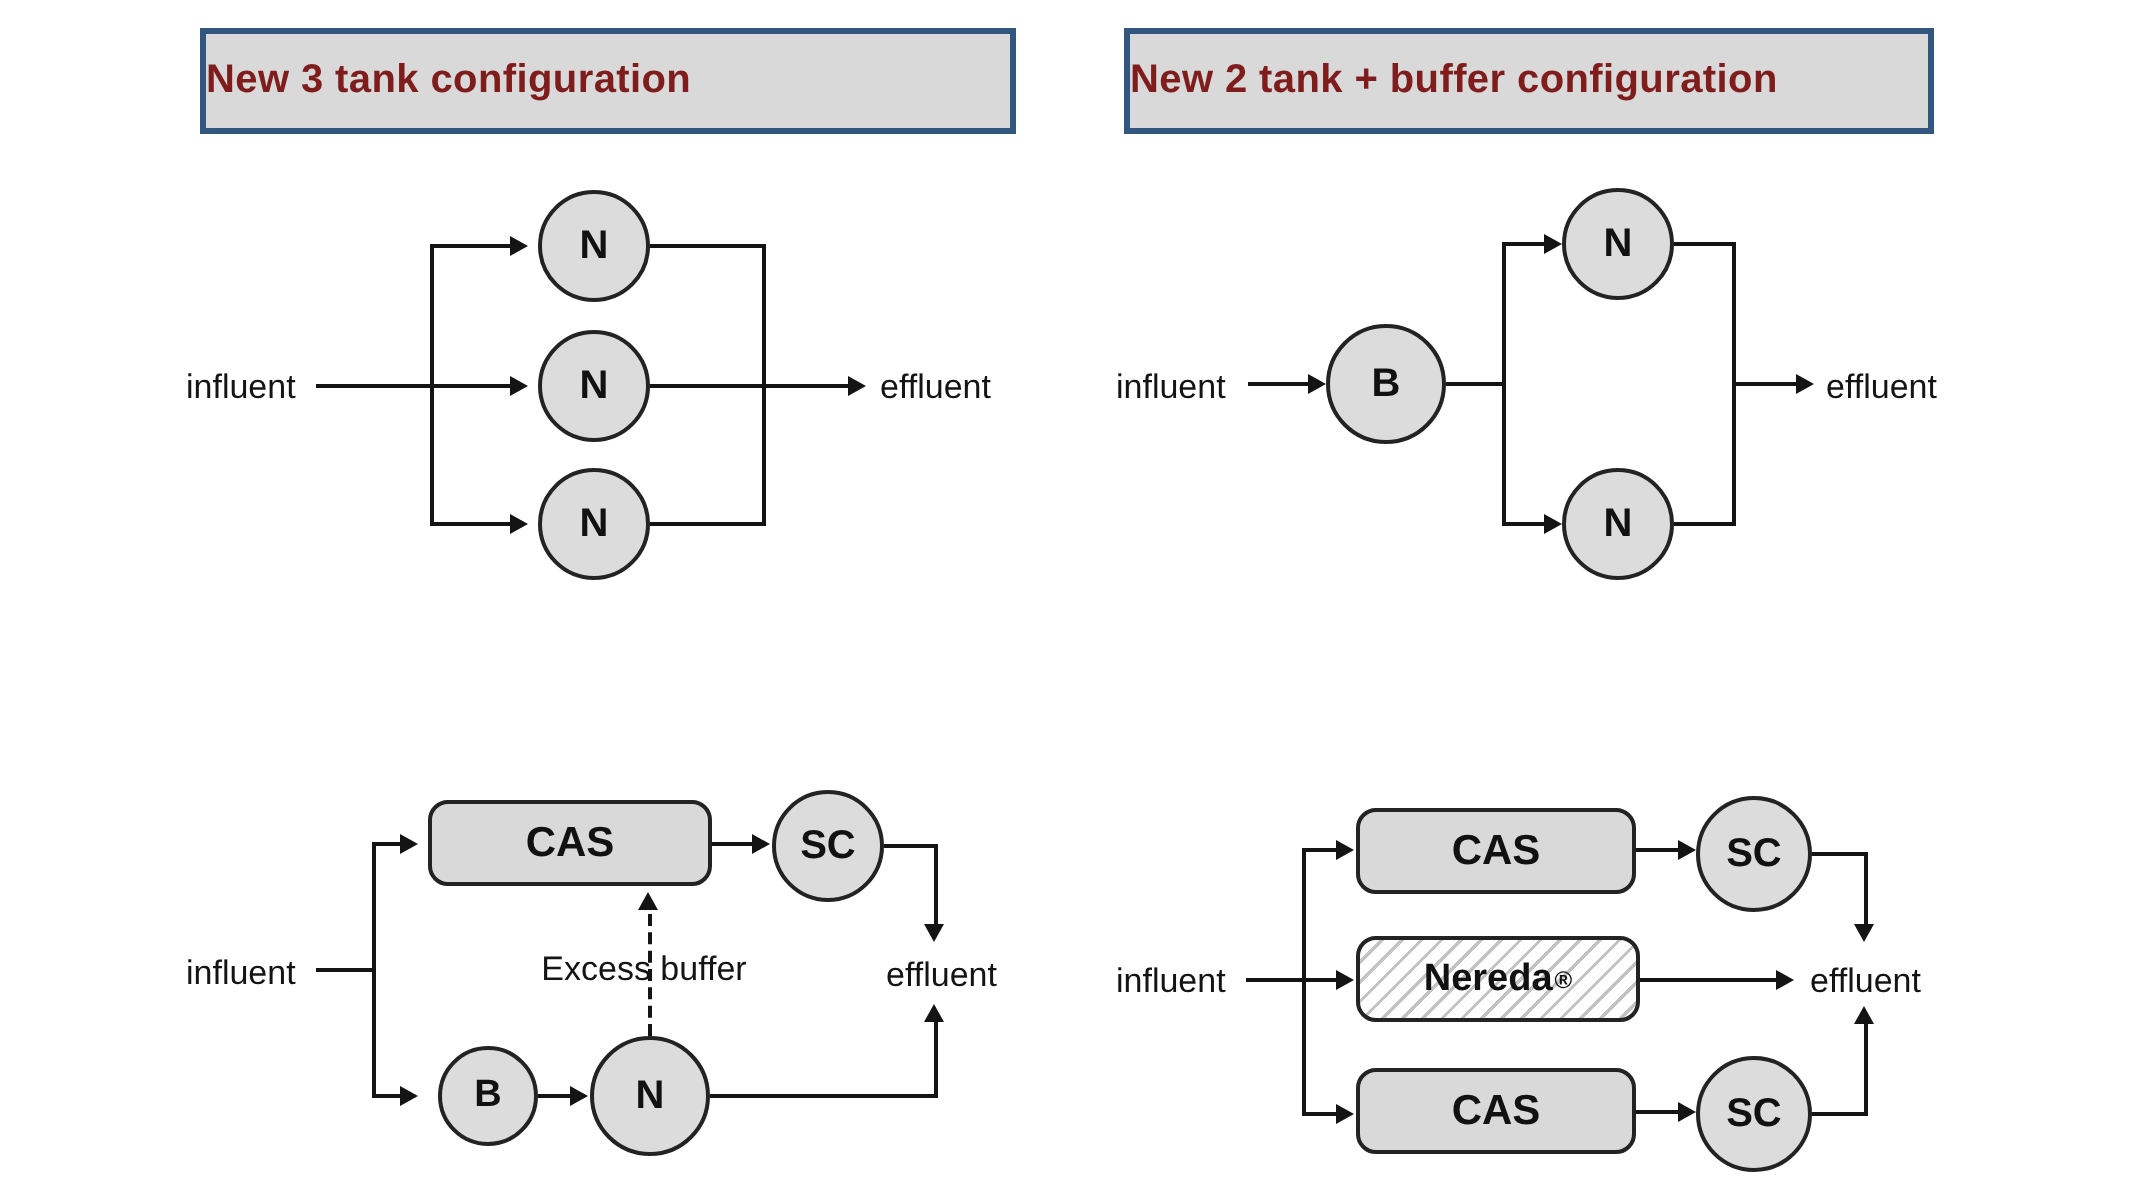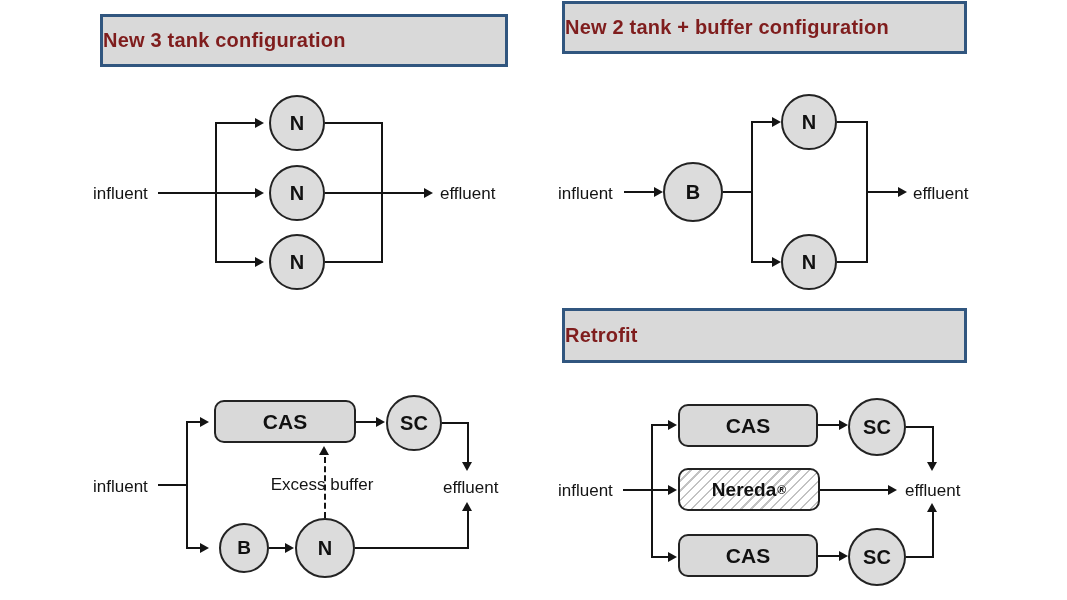--- a/index.html
+++ b/index.html
@@ -67,21 +67,21 @@
 
   <div class="lh" style="left:325px;top:122px;width:58px;"></div>
   <div class="lh" style="left:325px;top:192px;width:58px;"></div>
   <div class="lh" style="left:325px;top:261px;width:58px;"></div>
   <div class="lv" style="left:381px;top:122px;height:141px;"></div>
 
   <div class="lh" style="left:381px;top:192px;width:43px;"></div>
   <div class="ar" style="left:424px;top:188px;"></div>
   <div class="lbl" style="left:440px;top:184px;">effluent</div>
 
-  <div class="title-box" style="left:562px;top:1px;width:405px;height:53px;">
+  <div class="title-box" style="left:562px;top:14px;width:405px;height:53px;">
     <span>New 2 tank + buffer configuration</span>
   </div>
 
   <div class="lbl" style="left:558px;top:184px;">influent</div>
 
   <div class="lh" style="left:624px;top:191px;width:30px;"></div>
   <div class="ar" style="left:654px;top:187px;"></div>
 
   <div class="circle" style="left:663px;top:162px;width:60px;height:60px;">
     <span>B</span>
@@ -151,23 +151,20 @@
   <div class="ar" style="left:285px;top:543px;"></div>
 
   <div class="circle" style="left:295px;top:518px;width:60px;height:60px;">
     <span>N</span>
   </div>
 
   <div class="au" style="left:319px;top:446px;"></div>
   <div class="dv" style="left:324px;top:457px;height:61px;"></div>
   <div class="lbl center" style="left:261px;top:475px;width:122px;">Excess buffer</div>
 
-  <div class="title-box" style="left:562px;top:308px;width:405px;height:55px;">
-    <span>Retrofit</span>
-  </div>
 
   <div class="lbl" style="left:558px;top:481px;">influent</div>
 
   <div class="lh" style="left:623px;top:489px;width:30px;"></div>
   <div class="lv" style="left:651px;top:424px;height:134px;"></div>
 
   <div class="lh" style="left:651px;top:424px;width:17px;"></div>
   <div class="ar" style="left:668px;top:420px;"></div>
   <div class="lh" style="left:651px;top:489px;width:17px;"></div>
   <div class="ar" style="left:668px;top:485px;"></div>

